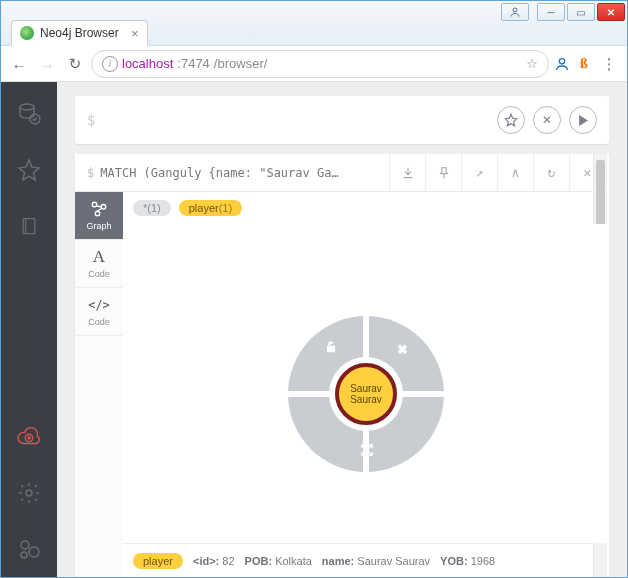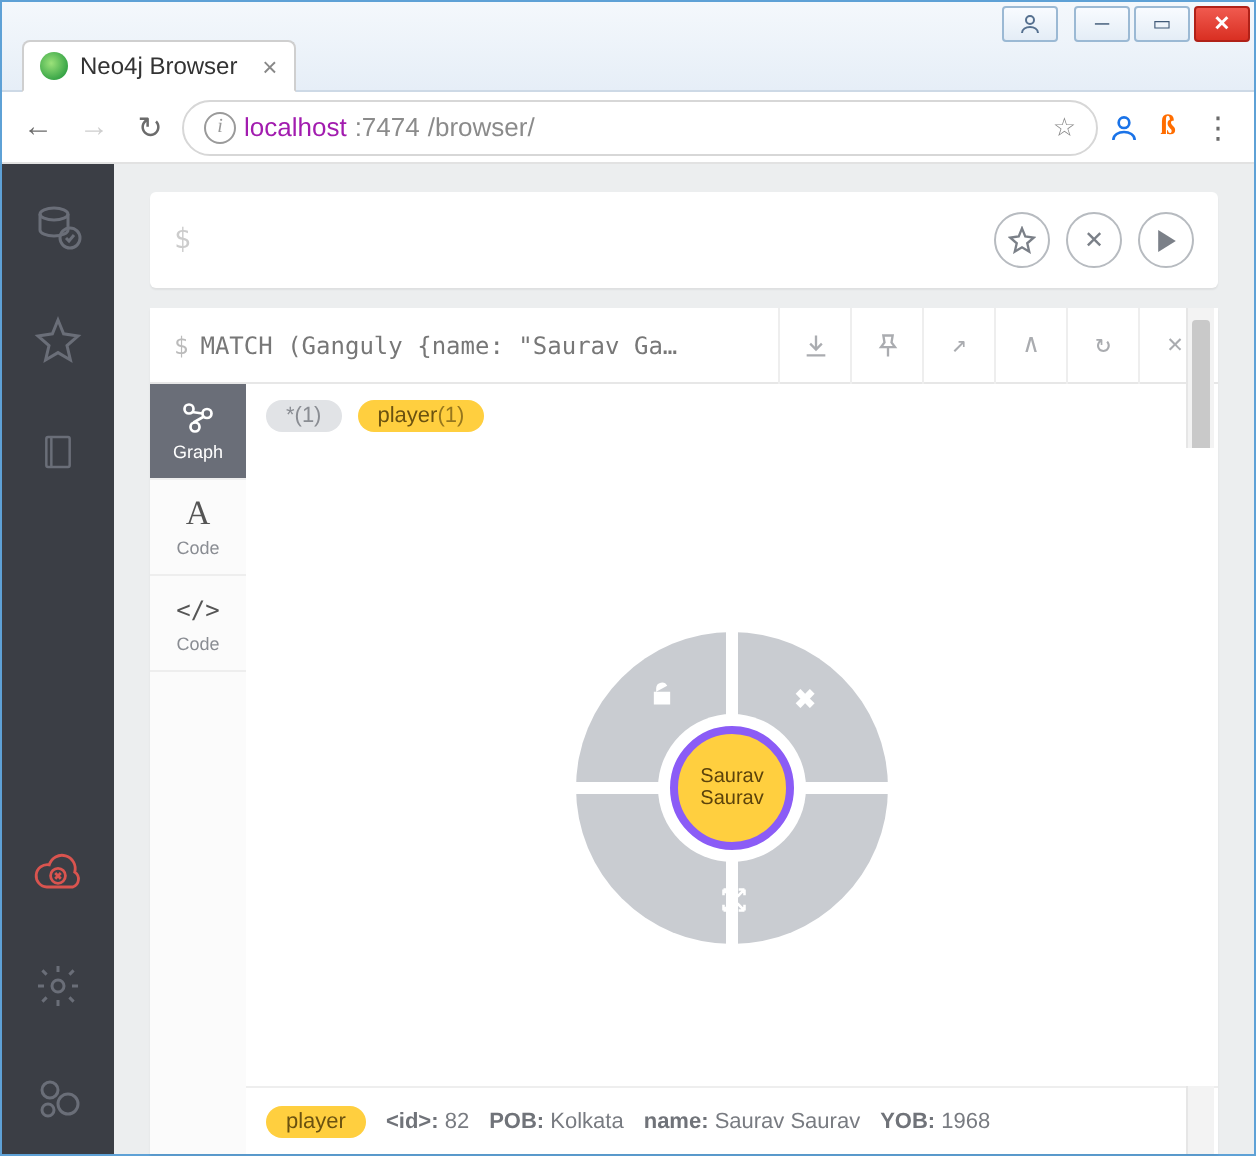--- a/index.html
+++ b/index.html
@@ -49,21 +49,21 @@
   .pill-grey { background: #e1e3e6; color: #8a8d93; }
   .pill-yellow { background: #ffcf3f; color: #6b5210; }
   .canvas { flex: 1; position: relative; background: #fff; overflow: hidden; }
   .halo { position: absolute; left: 50%; top: 50%; width: 156px; height: 156px; margin-left: -78px; margin-top: -68px; }
   .seg { position: absolute; inset: 0; background: #c9ccd1; border-radius: 50%; display: flex; align-items: center; justify-content: center; }
   .seg-mask { position: absolute; width: 74px; height: 74px; left: 41px; top: 41px; border-radius: 50%; background: #fff; }
   .gap { position: absolute; background: #fff; }
   .gap.v { width: 6px; height: 100%; left: 75px; top: 0; }
   .gap.h { width: 100%; height: 6px; left: 0; top: 75px; }
   .hicon { position: absolute; color: #fff; font-size: 13px; font-weight: bold; }
-  .node { position: absolute; width: 62px; height: 62px; left: 47px; top: 47px; border-radius: 50%; background: #ffcf3f; border: 4px solid #8b5cf6; display: flex; align-items: center; justify-content: center; text-align: center; font-size: 10px; color: #5c430b; line-height: 1.1; }
+  .node { position: absolute; width: 62px; height: 62px; left: 47px; top: 47px; border-radius: 50%; background: #ffcf3f; border: 4px solid #7f1d1d; display: flex; align-items: center; justify-content: center; text-align: center; font-size: 10px; color: #5c430b; line-height: 1.1; }
   .r-foot { height: 34px; border-top: 1px solid #eee; display: flex; align-items: center; padding: 0 10px; gap: 10px; font-size: 11px; color: #666; }
   .kv b { color: #707379; font-weight: bold; }
   .kv span { color: #787b81; }
   .scrollbar { position: absolute; right: 2px; top: 0; bottom: 0; width: 14px; background: #f3f3f3; border-left: 1px solid #e6e6e6; }
   .thumb { position: absolute; left: 2px; right: 2px; top: 6px; height: 80px; background: #c9c9c9; border-radius: 2px; }
 </style>
 </head>
 <body>
 
 <div class="window">

